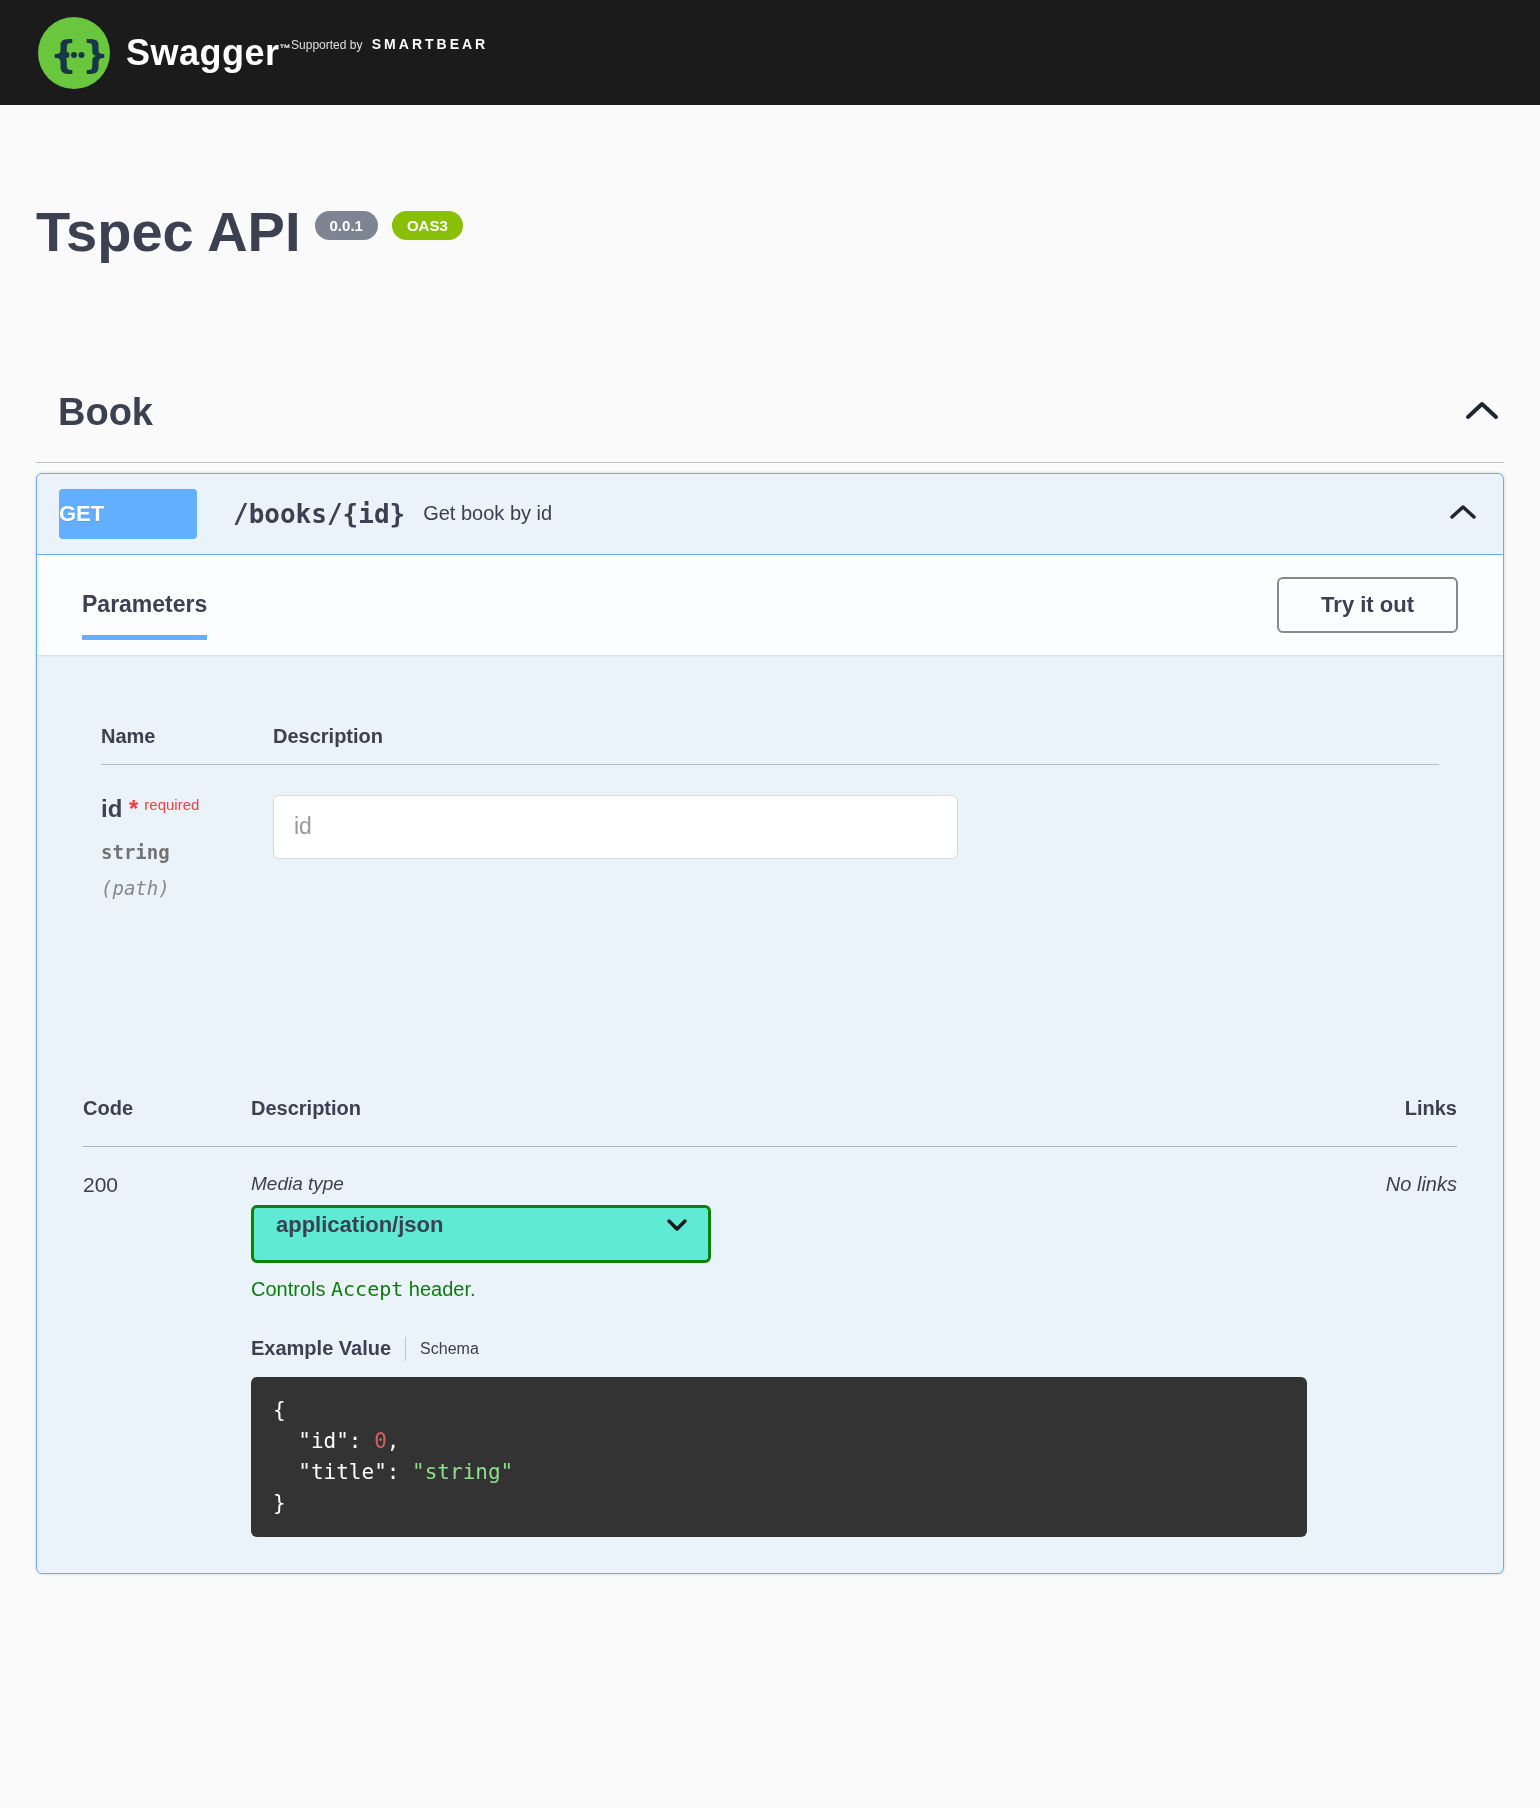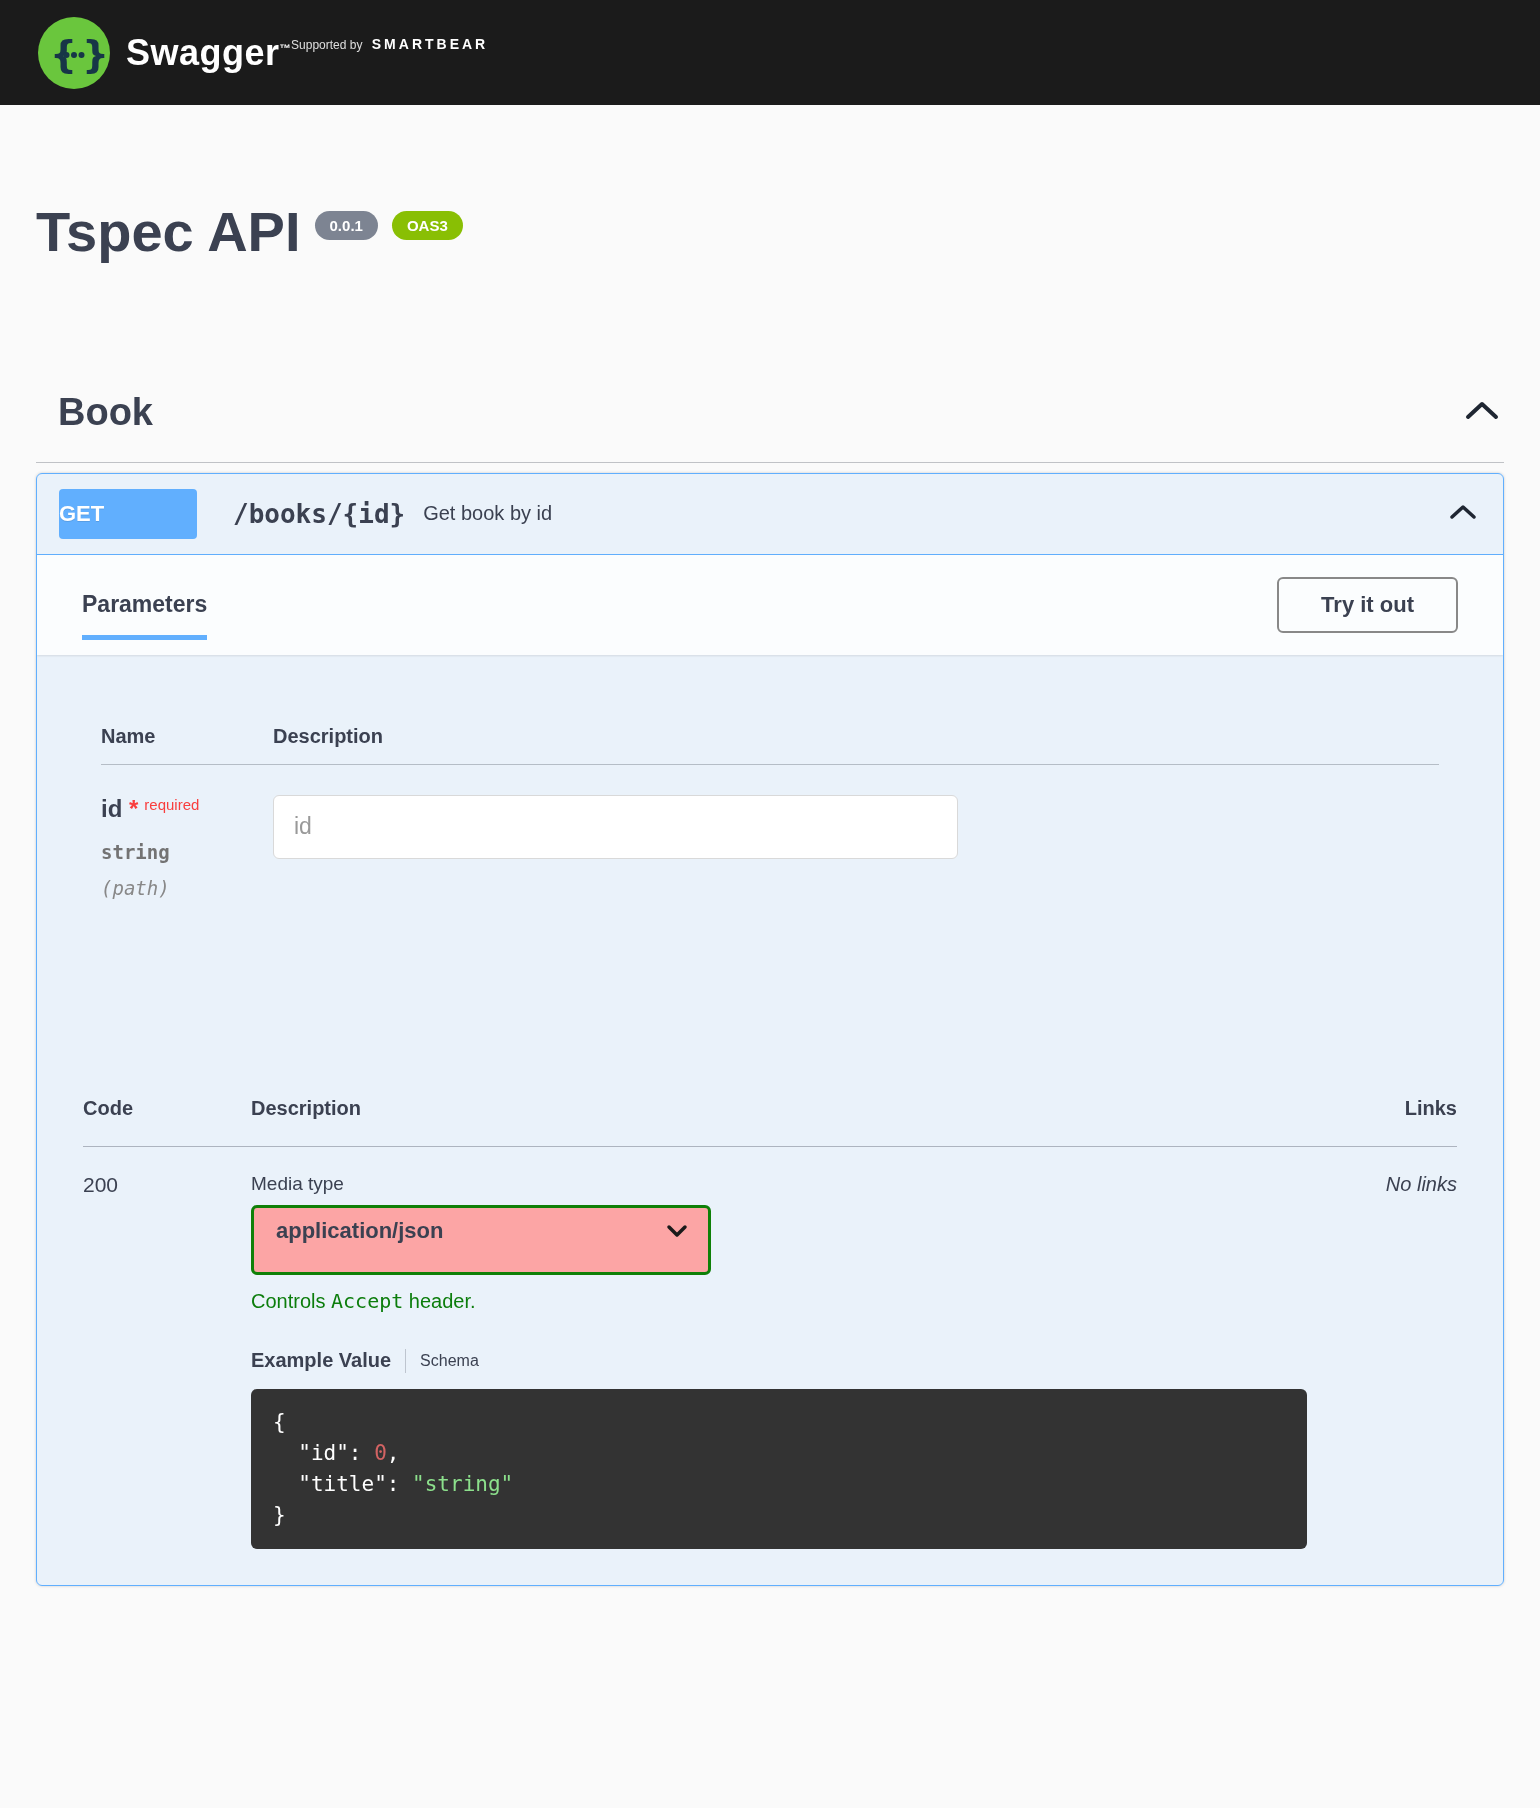--- a/index.html
+++ b/index.html
@@ -71,22 +71,22 @@
 
   
   .responses-body { padding:0 46px 36px 46px; }
   .r-headrow { display:flex; padding-top:70px; padding-bottom:26px; border-bottom:1px solid rgba(59,65,81,.35); }
   .r-headrow .h { font-size:20px; font-weight:700; color:#3b4151; }
   .col-code { width:168px; flex:0 0 auto; }
   .col-links { width:150px; flex:0 0 auto; text-align:right; }
   .resp-row { display:flex; padding-top:26px; }
   .resp-code { font-size:21px; color:#3b4151; }
   .no-links { font-size:20px; font-style:italic; color:#3b4151; }
-  .media-type-label { font-size:19px; color:#3b4151; }
-  .select-box { margin-top:10px; width:460px; height:70px; background:#fca5a5; border:3px solid #0f8008;
+  .media-type-label { font-size:19px; color:#3b4151;font-style:italic; }
+  .select-box { margin-top:10px; width:460px; height:58px; background:#5eead4; border:3px solid #0f8008;
                 border-radius:6px; display:flex; align-items:center; justify-content:space-between;
                 padding:0 20px 17px 22px; cursor:pointer; }
   .select-value { font-size:22px; font-weight:700; color:#3b4151; }
   .accept-msg { margin-top:14px; font-size:20px; color:#0c7d0c; }
   .accept-msg .code { font-family:"DejaVu Sans Mono", monospace; font-size:20px; }
   .model-tabs { margin-top:36px; display:flex; align-items:center; gap:14px; }
   .tab-example { font-size:20px; font-weight:700; color:#3b4151; cursor:pointer; }
   .tab-sep { width:1px; height:24px; background:rgba(59,65,81,.25); }
   .tab-schema { font-size:16px; font-weight:400; color:#3b4151; cursor:pointer; }
   .code-block { margin-top:16px; max-width:1062px; background:#333; border-radius:6px; padding:18px 22px;

